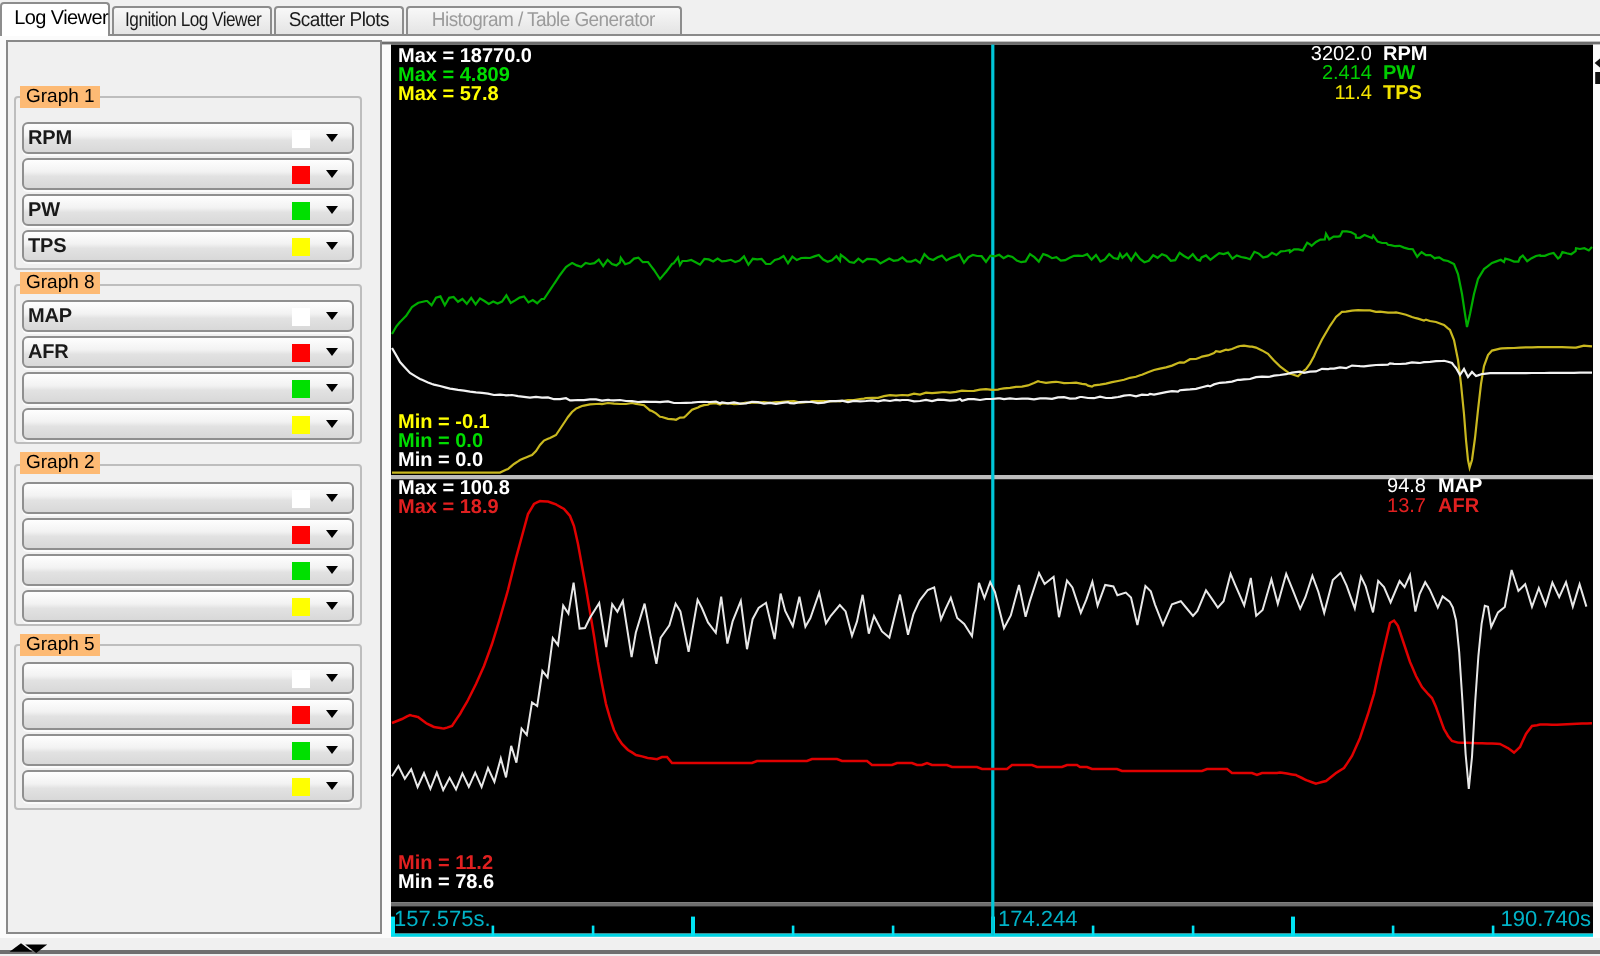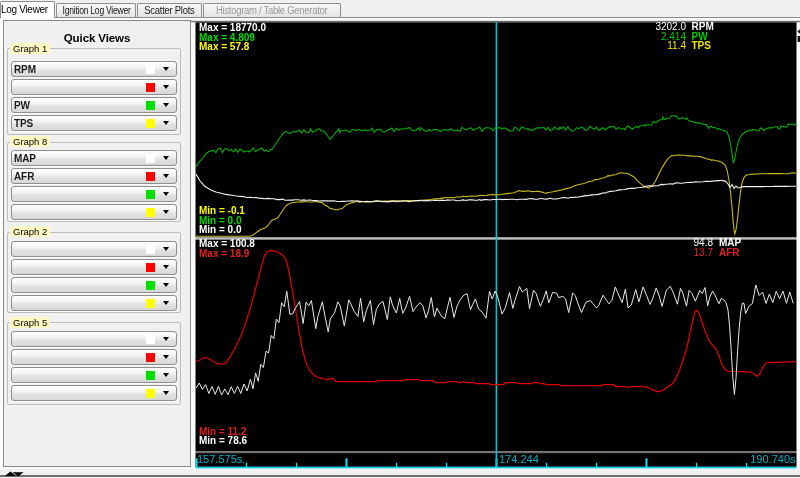--- a/index.html
+++ b/index.html
@@ -1,40 +1,39 @@
 <!DOCTYPE html>
 <html><head><meta charset="utf-8"><style>
 *{margin:0;padding:0;box-sizing:border-box}
 html,body{width:800px;height:478px;background:#f0f0f0;font-family:"Liberation Sans",sans-serif;overflow:hidden;position:relative}
 .tabrow{position:absolute;left:0;top:0;width:800px;height:18px;background:#f0f0f0}
 .tabline{position:absolute;left:0;top:17px;width:800px;height:1px;background:#8a8a8a}
 .tab{position:absolute;top:3px;height:14px;border:1px solid #8d8d8d;border-bottom:none;background:linear-gradient(180deg,#f8f8f8,#e4e4e4);font-size:10px;color:#1b1b1b;text-align:center;line-height:14px;border-radius:2px 2px 0 0;white-space:nowrap;letter-spacing:-0.3px}
-.tabactive{position:absolute;left:0;top:1px;width:55px;height:17px;background:#ffffff;border:1px solid #8d8d8d;border-bottom:none;z-index:3;font-size:10px;color:#000;text-align:left;line-height:16px;border-radius:2px 2px 0 0;white-space:nowrap;letter-spacing:-0.3px}
+.tabactive{position:absolute;left:0;top:1px;width:55px;height:17px;background:#ffffff;border:1px solid #8d8d8d;border-bottom:none;z-index:3;font-size:10px;color:#000;text-align:right;line-height:16px;border-radius:2px 2px 0 0;white-space:nowrap;letter-spacing:-0.3px}
 .panel{position:absolute;left:3px;top:20px;width:188px;height:447px;background:#f0f0f0;border:1px solid #898989}
 .qv{position:absolute;left:0;top:10.5px;width:186px;text-align:center;font-size:11.5px;font-weight:bold;color:#000;letter-spacing:-0.1px}
 .grp{position:absolute;left:3px;width:173.5px;border:1px solid #bdbdbd;border-radius:2px}
-.grplbl{position:absolute;left:6px;font-size:9.5px;color:#000;background:#fef9c3;padding:0 3px}
+.grplbl{position:absolute;left:6px;font-size:9.5px;color:#000;background:#fdba74;padding:0 3px}
 .combo{position:absolute;left:7px;width:165.5px;height:15.5px;border:1px solid #8f8f8f;border-radius:3px;background:linear-gradient(180deg,#fefefe 0%,#f2f2f2 42%,#e2e2e2 58%,#d8d8d8 100%);box-shadow:0 1px 0 rgba(255,255,255,0.75)}
 .ct{position:absolute;left:2px;top:2px;font-size:10px;font-weight:bold;color:#1a1a1a;letter-spacing:-0.1px}
 .sq{position:absolute;left:134px;top:2.5px;width:9px;height:9px}
 .arr{position:absolute;left:150.5px;top:5.2px;width:0;height:0;border-left:3.9px solid transparent;border-right:3.9px solid transparent;border-top:4.4px solid #000}
 .bstrip{position:absolute;left:0;top:468.5px;width:800px;height:9.5px;background:#f0f0f0}
 .bline{position:absolute;left:0;top:475.3px;width:800px;height:1.4px;background:#6f6f6f}
 svg{position:absolute;left:0;top:0}
 </style></head>
 <body>
 <div class="tabrow"></div>
 <div class="tabline"></div>
 <div style="position:absolute;left:0;top:18px;width:800px;height:450.5px;background:#fbfbfb"></div>
 <div class="tabactive">Log Viewer</div>
 <div class="tab" style="left:56px;width:80px"><span style="display:inline-block;transform:scaleX(0.86);transform-origin:center">Ignition Log Viewer</span></div>
 <div class="tab" style="left:137px;width:65px"><span style="display:inline-block;transform:scaleX(0.95);transform-origin:center">Scatter Plots</span></div>
 <div class="tab" style="left:203px;width:138px;color:#9b9b9b"><span style="display:inline-block;transform:scaleX(0.95);transform-origin:center">Histogram / Table Generator</span></div>
 <div class="panel">
-<div class="qv">Quick Views</div>
 <div class="grp" style="top:27px;height:86.5px"></div>
     <div class="grplbl" style="top:21.5px">Graph 1</div>
 <div class="grp" style="top:120.5px;height:80.0px"></div>
     <div class="grplbl" style="top:115.0px">Graph 8</div>
 <div class="grp" style="top:210.5px;height:81.0px"></div>
     <div class="grplbl" style="top:205.0px">Graph 2</div>
 <div class="grp" style="top:301px;height:82.5px"></div>
     <div class="grplbl" style="top:295.5px">Graph 5</div>
 
 <div class="combo" style="top:40px">

